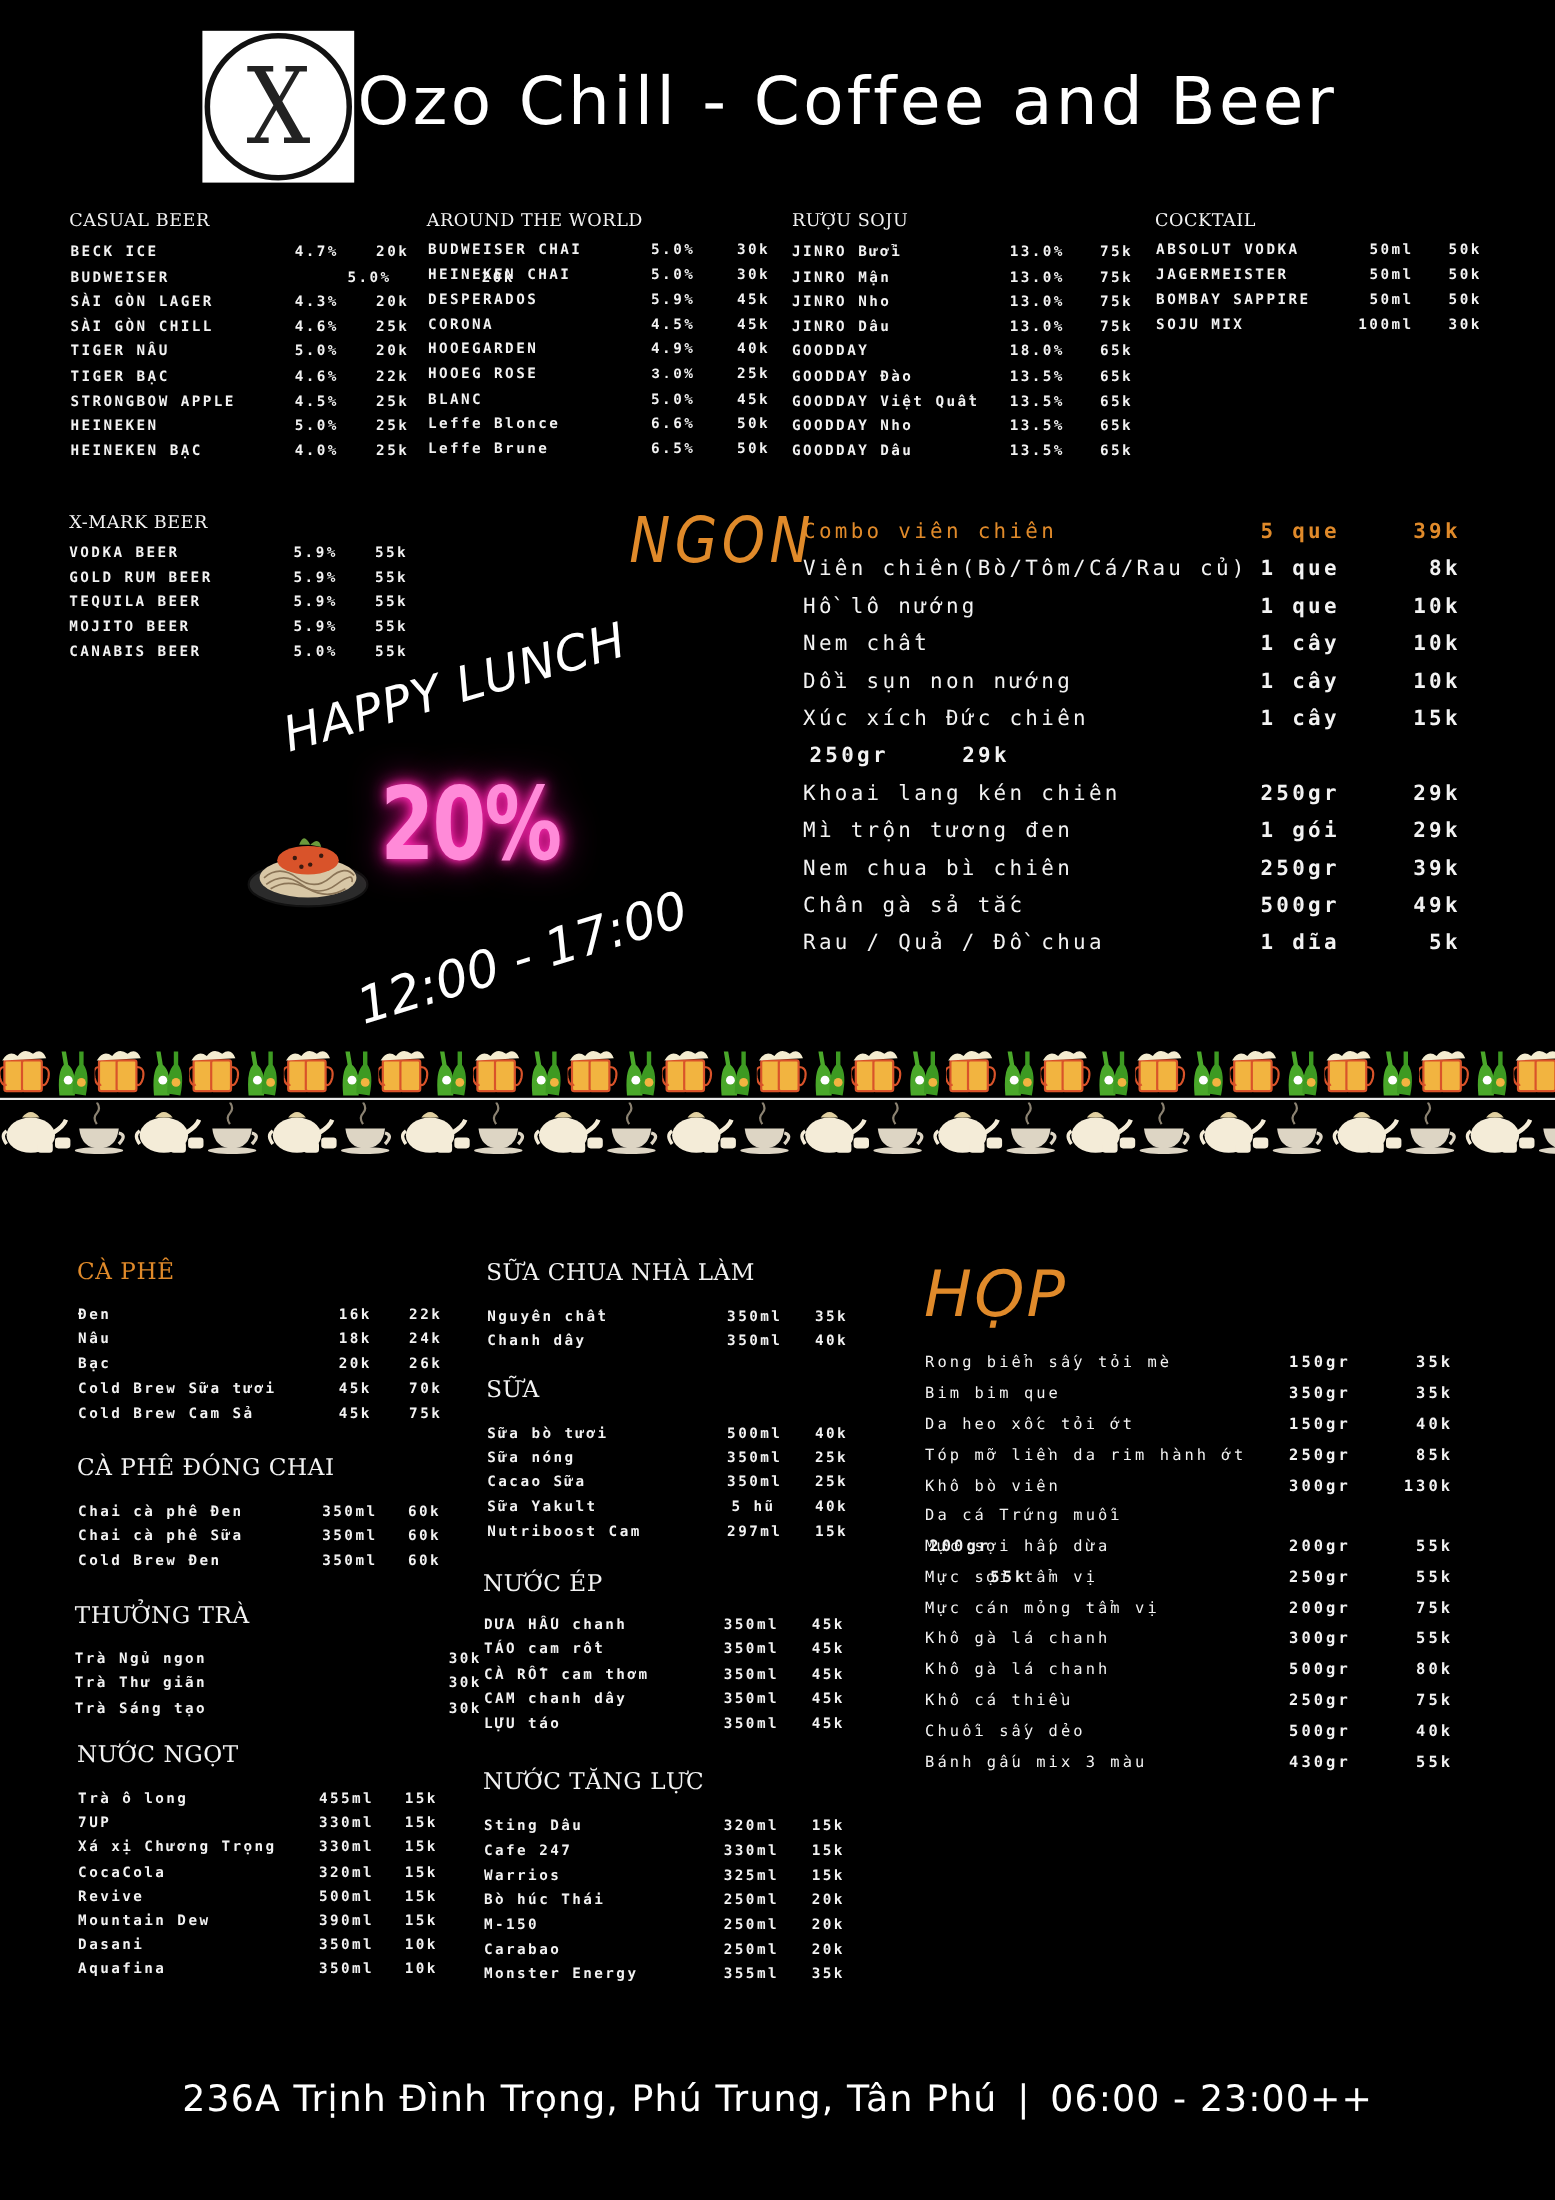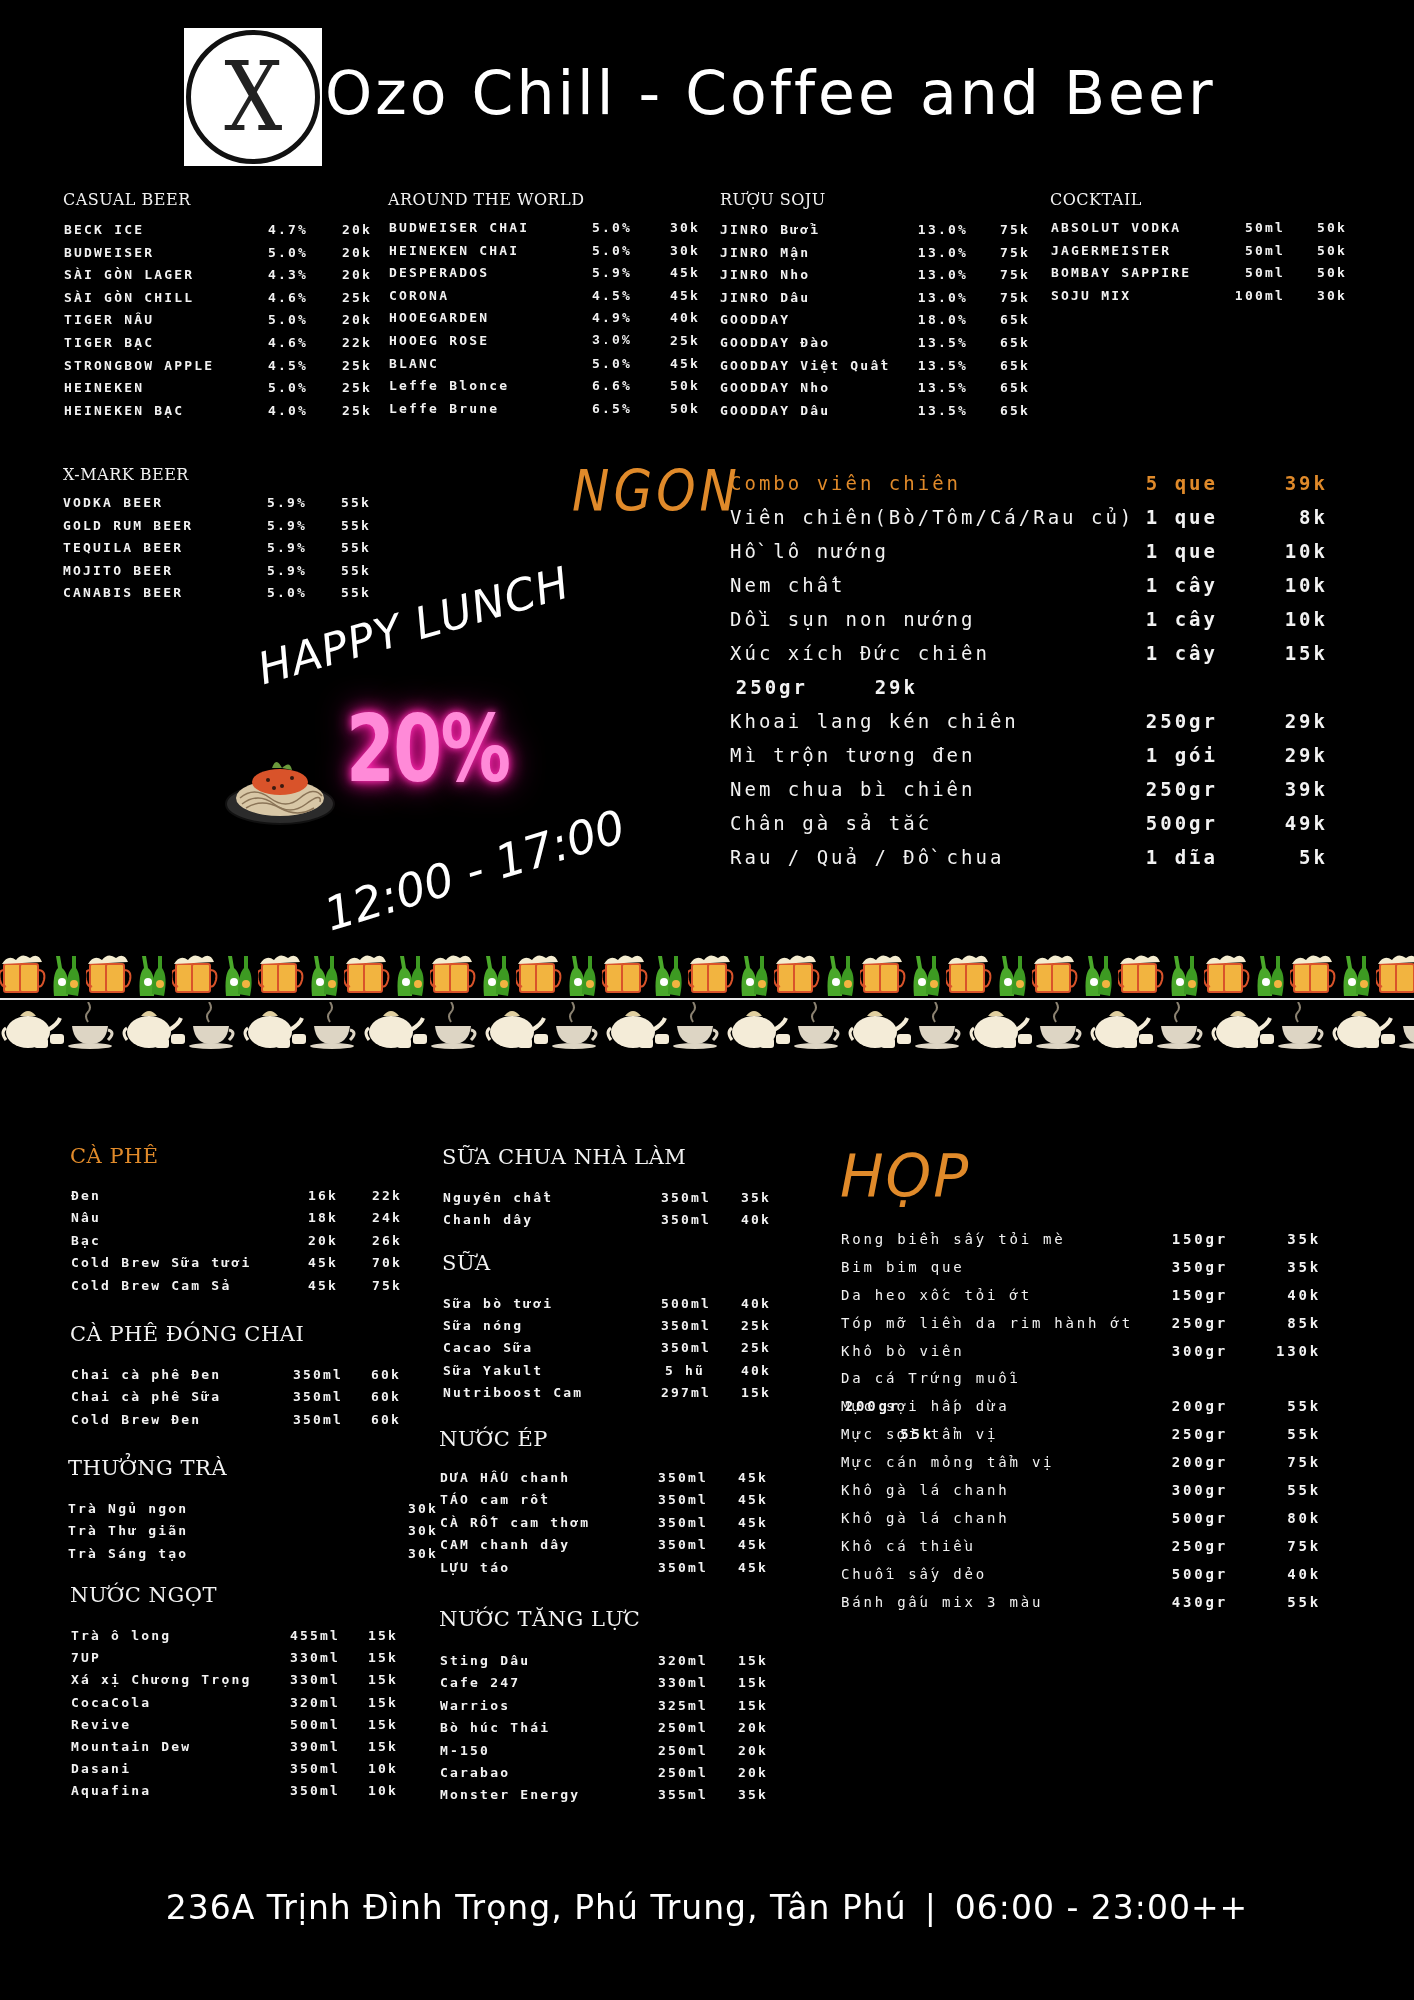--- a/index.html
+++ b/index.html
@@ -65,21 +65,21 @@
 <div class="abs brand-title">Ozo Chill - Coffee and Beer</div>
 
 <div id="sections">
     <div class="abs sec-title " style="left: 63px; top: 190px;">CASUAL BEER</div>
     <div class="list" style="left: 64px; top: 219px;">
       <div class="row " style="height: 22.6px; line-height: 22.6px;">
         <span class="c-name" style="width: 189px;">BECK ICE</span>
         <span class="c-a" style="width: 55px;">4.7%</span>
         <span class="c-b" style="width: 64px;">20k</span>
       </div>
-      <div class="row " style="height: 22.6px; line-height: 22.6px;">
+      <div class="row " style="height: 22.6px; line-height: 22.6px; gap: 48px;">
         <span class="c-name" style="width: 189px;">BUDWEISER</span>
         <span class="c-a" style="width: 55px;">5.0%</span>
         <span class="c-b" style="width: 64px;">20k</span>
       </div>
       <div class="row " style="height: 22.6px; line-height: 22.6px;">
         <span class="c-name" style="width: 189px;">SÀI GÒN LAGER</span>
         <span class="c-a" style="width: 55px;">4.3%</span>
         <span class="c-b" style="width: 64px;">20k</span>
       </div>
       <div class="row " style="height: 22.6px; line-height: 22.6px;">

